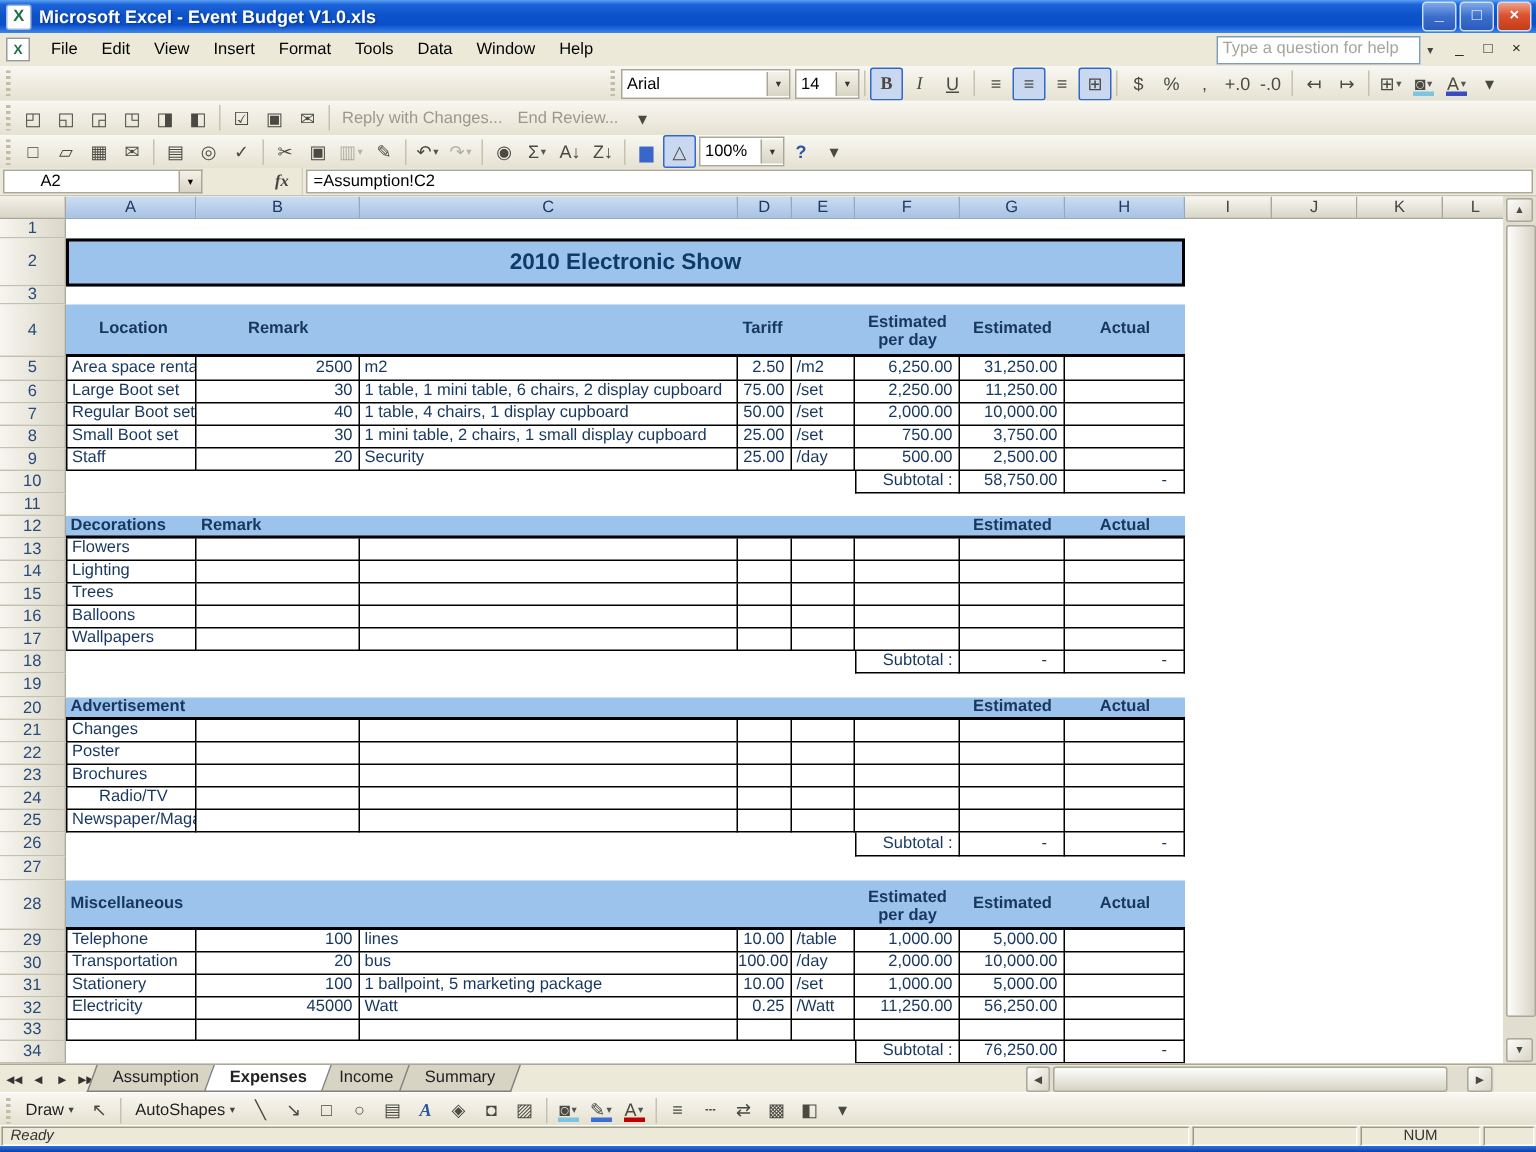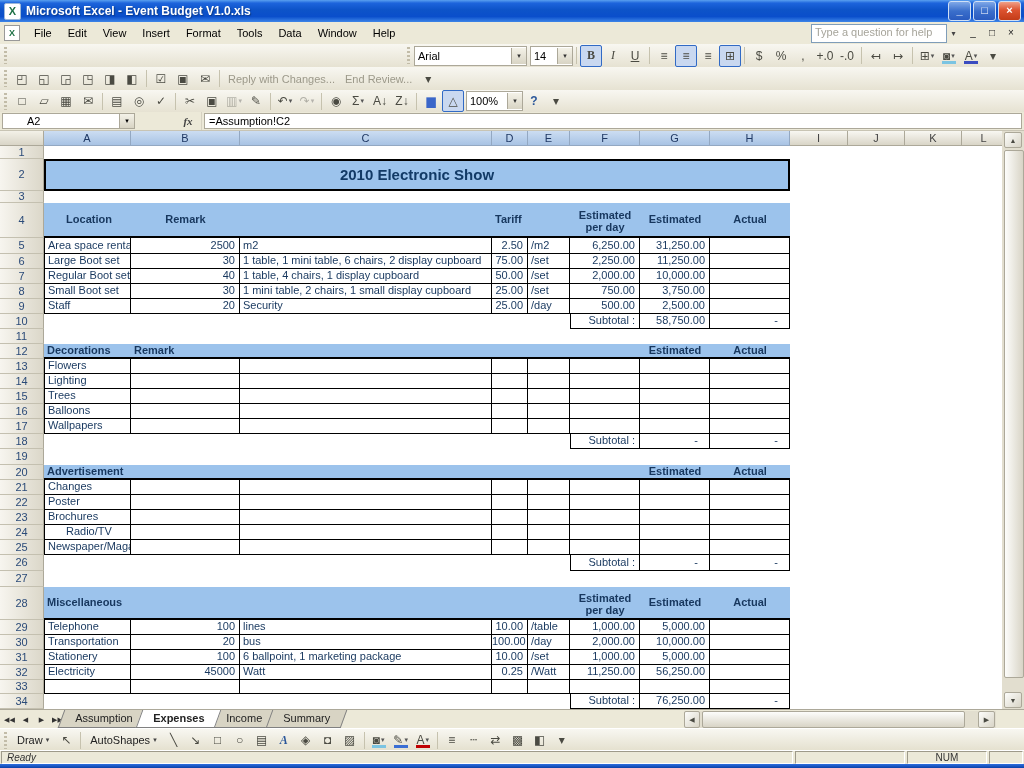--- a/index.html
+++ b/index.html
@@ -580,21 +580,21 @@
       <div class="cell b R" style="left: 131px; top: 504px; width: 109px; height: 15px; line-height: 13px;">20</div>
       <div class="cell b L" style="left: 240px; top: 504px; width: 252px; height: 15px; line-height: 13px;">bus</div>
       <div class="cell b R" style="left: 492px; top: 504px; width: 36px; height: 15px; line-height: 13px;">100.00</div>
       <div class="cell b L" style="left: 528px; top: 504px; width: 42px; height: 15px; line-height: 13px;">/day</div>
       <div class="cell b R" style="left: 570px; top: 504px; width: 70px; height: 15px; line-height: 13px;">2,000.00</div>
       <div class="cell b R" style="left: 640px; top: 504px; width: 70px; height: 15px; line-height: 13px;">10,000.00</div>
       <div class="cell b" style="left: 710px; top: 504px; width: 80px; height: 15px; line-height: 13px;"></div>
       <div class="rowhdr" style="top: 519px; height: 15px; line-height: 14px;">31</div>
       <div class="cell b bl L" style="left: 44px; top: 519px; width: 87px; height: 15px; line-height: 13px;">Stationery</div>
       <div class="cell b R" style="left: 131px; top: 519px; width: 109px; height: 15px; line-height: 13px;">100</div>
-      <div class="cell b L" style="left: 240px; top: 519px; width: 252px; height: 15px; line-height: 13px;">6 ballpoint, 1 marketing package</div>
+      <div class="cell b L" style="left: 240px; top: 519px; width: 252px; height: 15px; line-height: 13px;">1 ballpoint, 5 marketing package</div>
       <div class="cell b R" style="left: 492px; top: 519px; width: 36px; height: 15px; line-height: 13px;">10.00</div>
       <div class="cell b L" style="left: 528px; top: 519px; width: 42px; height: 15px; line-height: 13px;">/set</div>
       <div class="cell b R" style="left: 570px; top: 519px; width: 70px; height: 15px; line-height: 13px;">1,000.00</div>
       <div class="cell b R" style="left: 640px; top: 519px; width: 70px; height: 15px; line-height: 13px;">5,000.00</div>
       <div class="cell b" style="left: 710px; top: 519px; width: 80px; height: 15px; line-height: 13px;"></div>
       <div class="rowhdr" style="top: 534px; height: 15px; line-height: 14px;">32</div>
       <div class="cell b bl L" style="left: 44px; top: 534px; width: 87px; height: 15px; line-height: 13px;">Electricity</div>
       <div class="cell b R" style="left: 131px; top: 534px; width: 109px; height: 15px; line-height: 13px;">45000</div>
       <div class="cell b L" style="left: 240px; top: 534px; width: 252px; height: 15px; line-height: 13px;">Watt</div>
       <div class="cell b R" style="left: 492px; top: 534px; width: 36px; height: 15px; line-height: 13px;">0.25</div>

